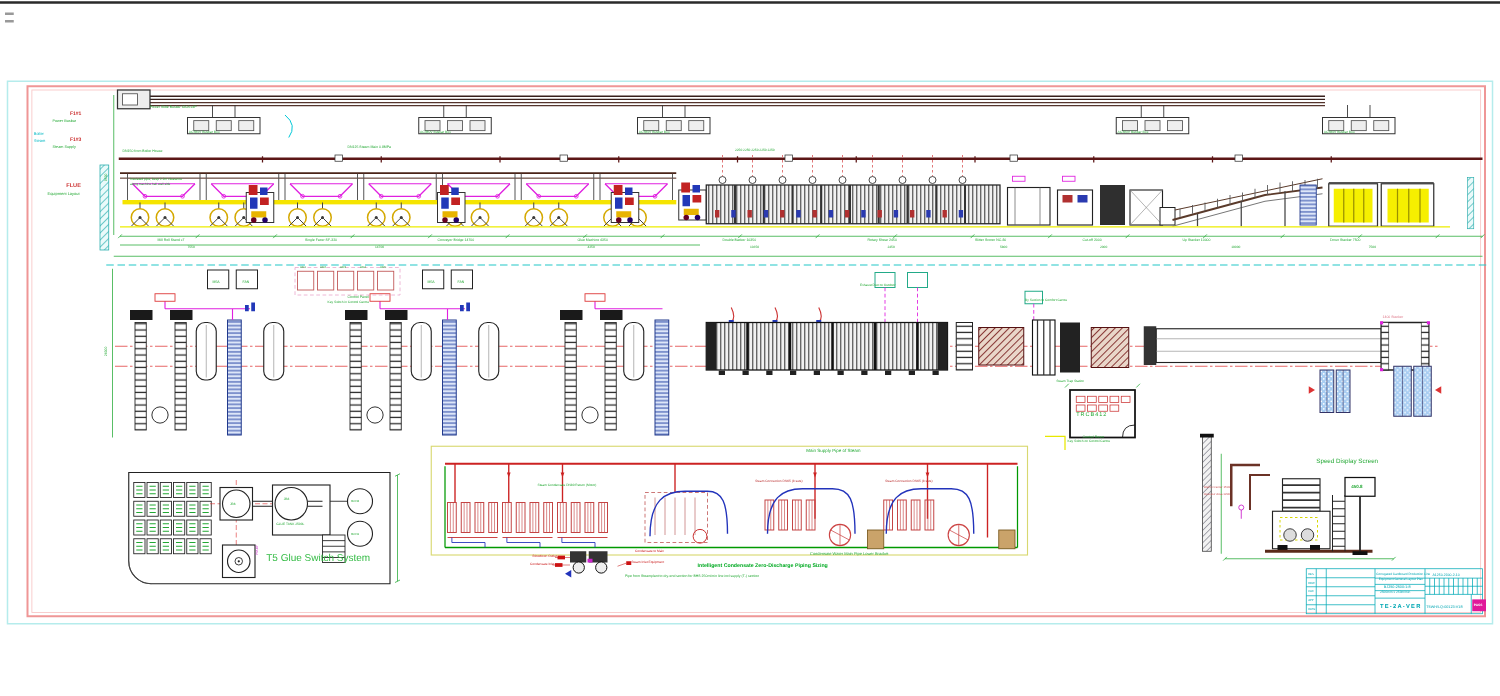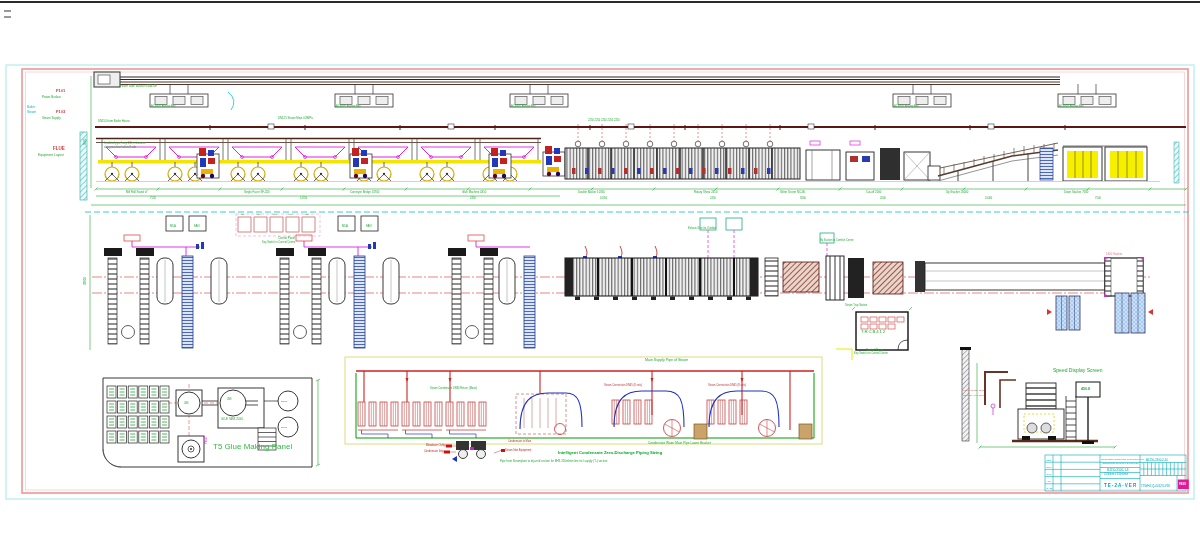--- a/index.html
+++ b/index.html
@@ -756,21 +756,21 @@
       <span class="lbl" style="left: 262px; top: 242.5px; color: rgb(34, 168, 51); font-size: 2.6px; transform: translateY(-50%);">Key Switch in Control Centre</span>
       <span class="lbl" style="left: 688px; top: 229px; color: rgb(34, 168, 51); font-size: 2.6px; transform: translateY(-50%);">Exhaust Duct to Outdoor</span>
       <span class="lbl" style="left: 820px; top: 241px; color: rgb(34, 168, 51); font-size: 2.6px; transform: translateY(-50%);">By Suction to Comfort Centre</span>
       <span class="lbl" style="left: 85px; top: 285px; color: rgb(34, 168, 51); font-size: 2.8px; transform: translateY(-50%) rotate(-90deg);">28000</span>
       <span class="lbl" style="left: 85px; top: 145px; color: rgb(34, 168, 51); font-size: 2.8px; transform: translateY(-50%) rotate(-90deg);">9500</span>
       <span class="lbl" style="left: 861px; top: 332px; color: rgb(34, 168, 51); font-size: 4.4px; letter-spacing: 0.8px; transform: translateY(-50%);">TRCB412</span>
       <span class="lbl" style="left: 866px; top: 350px; color: rgb(34, 168, 51); font-size: 2.8px; transform: translateY(-50%);">Control Room</span>
       <span class="lbl" style="left: 854px; top: 354px; color: rgb(34, 168, 51); font-size: 2.6px; transform: translateY(-50%);">Key Switch on Control Centre</span>
       <span class="lbl" style="left: 1106px; top: 254px; color: rgb(221, 119, 136); font-size: 2.8px; transform: translateY(-50%);">1400 Stacker</span>
       <span class="lbl" style="left: 845px; top: 306px; color: rgb(34, 168, 51); font-size: 2.6px; transform: translateY(-50%);">Steam Trap Station</span>
-      <span class="lbl" style="left: 213px; top: 447px; color: rgb(51, 187, 68); font-size: 8px; transform: translateY(-50%);">T5 Glue Making Panel</span>
+      <span class="lbl" style="left: 213px; top: 447px; color: rgb(51, 187, 68); font-size: 8px; transform: translateY(-50%);">T5 Glue Switch System</span>
       <span class="lbl" style="left: 184px; top: 404px; color: rgb(34, 168, 51); font-size: 2.6px; transform: translateY(-50%);">JB6</span>
       <span class="lbl" style="left: 227px; top: 400px; color: rgb(34, 168, 51); font-size: 2.6px; transform: translateY(-50%);">JB8</span>
       <span class="lbl" style="left: 221px; top: 420px; color: rgb(34, 168, 51); font-size: 2.6px; transform: translateY(-50%);">GLUE TANK 2500L</span>
       <span class="lbl" style="left: 281px; top: 402px; color: rgb(34, 168, 51); font-size: 2.4px; transform: translateY(-50%);">BCN2</span>
       <span class="lbl" style="left: 281px; top: 428px; color: rgb(34, 168, 51); font-size: 2.4px; transform: translateY(-50%);">BCN1</span>
       <span class="lbl" style="left: 207px; top: 444px; color: rgb(204, 34, 204); font-size: 2.6px; transform: translateY(-50%) rotate(-90deg);">PM-07</span>
       <span class="lbl" style="left: 645px; top: 360.5px; color: rgb(34, 168, 51); font-size: 3.6px; transform: translateY(-50%);">Main Supply Pipe of Steam</span>
       <span class="lbl" style="left: 430px; top: 389px; color: rgb(34, 168, 51); font-size: 2.6px; transform: translateY(-50%);">Steam Condensate DN80 Return (Motor)</span>
       <span class="lbl" style="left: 604px; top: 386px; color: rgb(187, 51, 51); font-size: 2.6px; transform: translateY(-50%);">Steam Connection DN65 (8 sets)</span>
       <span class="lbl" style="left: 708px; top: 386px; color: rgb(187, 51, 51); font-size: 2.6px; transform: translateY(-50%);">Steam Connection DN65 (8 sets)</span>

